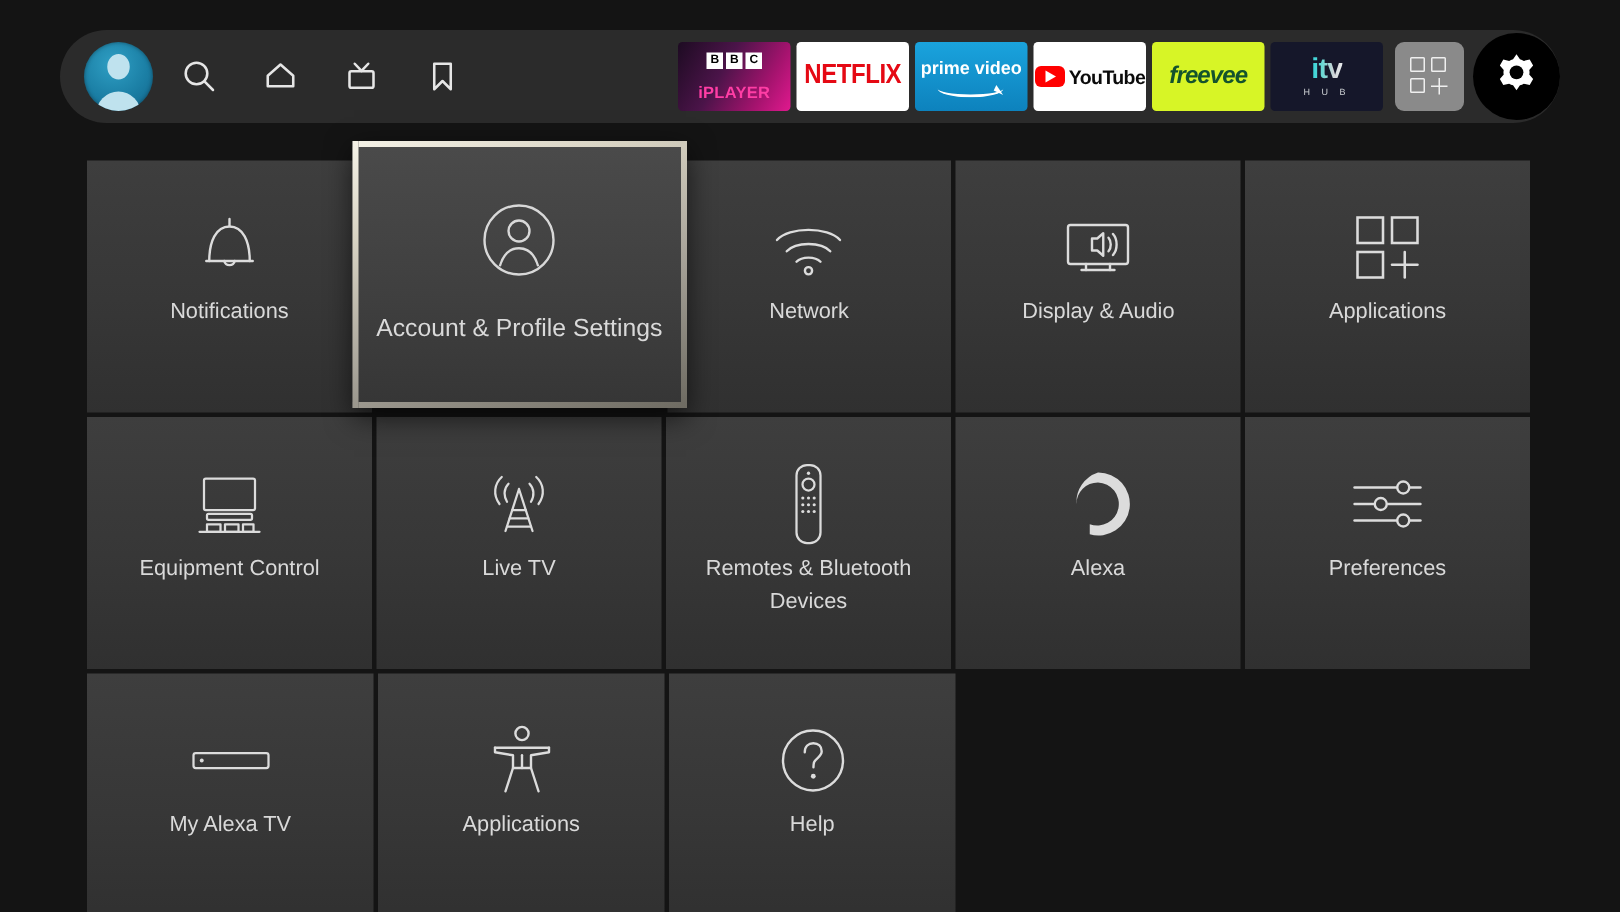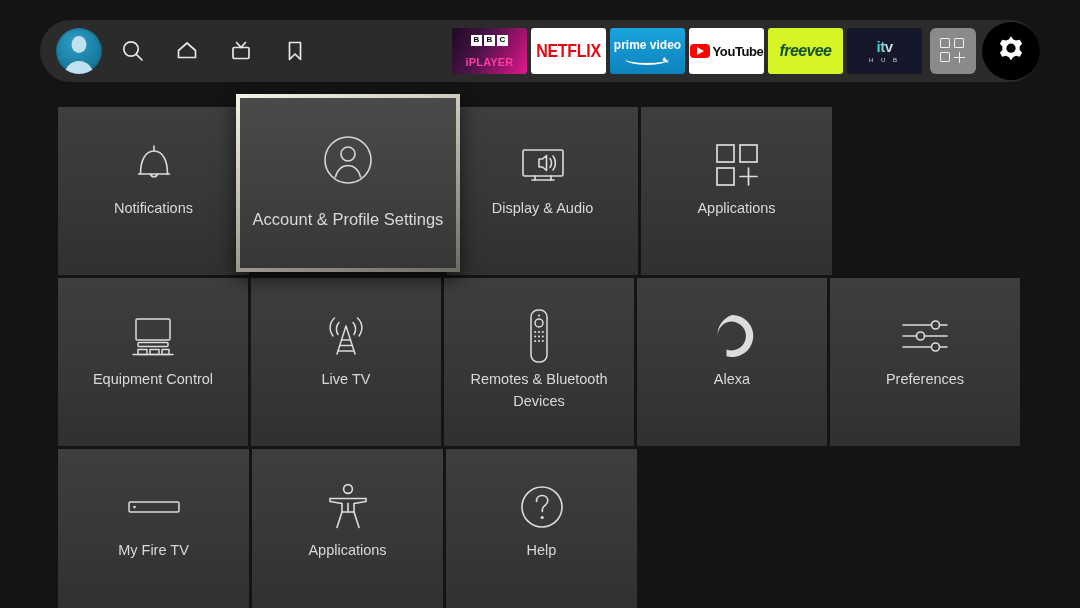--- a/index.html
+++ b/index.html
@@ -82,21 +82,21 @@
   .logo-youtube .ybtn::after {
     content:""; border-left: 7px solid #fff; border-top: 4px solid transparent;
     border-bottom: 4px solid transparent; margin-left: 2px;
   }
   .logo-youtube .ytxt { color: #0b0b0b; font-size: 13px; font-weight: 700; letter-spacing: -0.4px;}
   .logo-freevee { background: #d7f526; }
   .logo-freevee span { color: #14532d; font-size: 16px; font-weight: 800; font-style: italic;
     letter-spacing: -0.6px; }
   .logo-itv { background: #15172a; flex-direction: column; }
   .logo-itv .itv {
-    font-size: 15px; font-weight: 700; letter-spacing: -0.5px; line-height: 1;
+    font-size: 19px; font-weight: 700; letter-spacing: -0.5px; line-height: 1;
     background: linear-gradient(90deg,#2ed3d9 0%,#6fd9d4 38%,#cfd3d6 72%,#e9ecee 100%);
     -webkit-background-clip: text; background-clip: text; color: transparent;
   }
   .logo-itv .hub { color: #cfd3d6; font-size: 6px; letter-spacing: 3px; margin-top: 3px; font-weight: 500; }
   .grid-btn {
     width: 46px; height: 46px; background: #8a8a8a; border-radius: 6px;
     display: flex; align-items: center; justify-content: center; margin-left: 4px;
   }
   .grid-btn .g {
     width: 26px; height: 26px; position: relative;
@@ -277,20 +277,31 @@
         <div class="ticon">
           <svg width="54" height="54" viewBox="0 0 54 54" fill="none" stroke="#d8d8d8" stroke-width="1.6">
             <circle cx="27" cy="27" r="23"></circle>
             <circle cx="27" cy="21" r="7"></circle>
             <path d="M14.2 44.5 C16.5 36.5 21.3 32.5 27 32.5 C32.7 32.5 37.5 36.5 39.8 44.5"></path>
           </svg>
         </div>
         <div class="tlabel">Account &amp; Profile Settings</div>
       </div>
 
+      <div class="tile">
+        <div class="ticon">
+          <svg width="52" height="42" viewBox="0 0 52 42" fill="none" stroke="#dcdcdc" stroke-width="1.6" stroke-linecap="round">
+            <path d="M5 16 C13 7 39 7 47 16"></path>
+            <path d="M11.5 23.5 C17.5 17 34.5 17 40.5 23.5"></path>
+            <path d="M18 30.5 C21.5 26.8 30.5 26.8 34 30.5"></path>
+            <circle cx="26" cy="36.5" r="2.4"></circle>
+          </svg>
+        </div>
+        <div class="tlabel">Network</div>
+      </div>
 
       <div class="tile">
         <div class="ticon">
           <svg width="56" height="42" viewBox="0 0 56 42" fill="none" stroke="#dcdcdc" stroke-width="1.6" stroke-linejoin="round" stroke-linecap="round">
             <rect x="8" y="6" width="40" height="26" rx="1.6"></rect>
             <line x1="17" y1="36" x2="39" y2="36"></line>
             <line x1="20" y1="32" x2="20" y2="36"></line>
             <line x1="36" y1="32" x2="36" y2="36"></line>
             <path d="M24 15 L27.5 15 L31.5 11.5 L31.5 26.5 L27.5 23 L24 23 Z"></path>
             <path d="M35 14.5 C37 16.8 37 21.2 35 23.5"></path>
@@ -395,21 +406,21 @@
 
     <div class="grid-row">
 
       <div class="tile">
         <div class="ticon">
           <svg width="60" height="26" viewBox="0 0 60 26" fill="none" stroke="#dcdcdc" stroke-width="1.5">
             <rect x="5" y="8" width="50" height="10" rx="1.5"></rect>
             <circle cx="10.5" cy="13" r="1.3" fill="#dcdcdc" stroke="none"></circle>
           </svg>
         </div>
-        <div class="tlabel">My Fire TV</div>
+        <div class="tlabel">My Alexa TV</div>
       </div>
 
       <div class="tile">
         <div class="ticon">
           <svg width="44" height="50" viewBox="0 0 44 50" fill="none" stroke="#dcdcdc" stroke-width="1.6" stroke-linecap="round" stroke-linejoin="round">
             <circle cx="22" cy="7" r="4.4"></circle>
             <path d="M4 16.5 L40 16.5"></path>
             <path d="M4 16.5 L4 19.5 L16 21.5 L16 30 L11 45.5"></path>
             <path d="M40 16.5 L40 19.5 L28 21.5 L28 30 L33 45.5"></path>
             <path d="M16 30 L28 30"></path>

